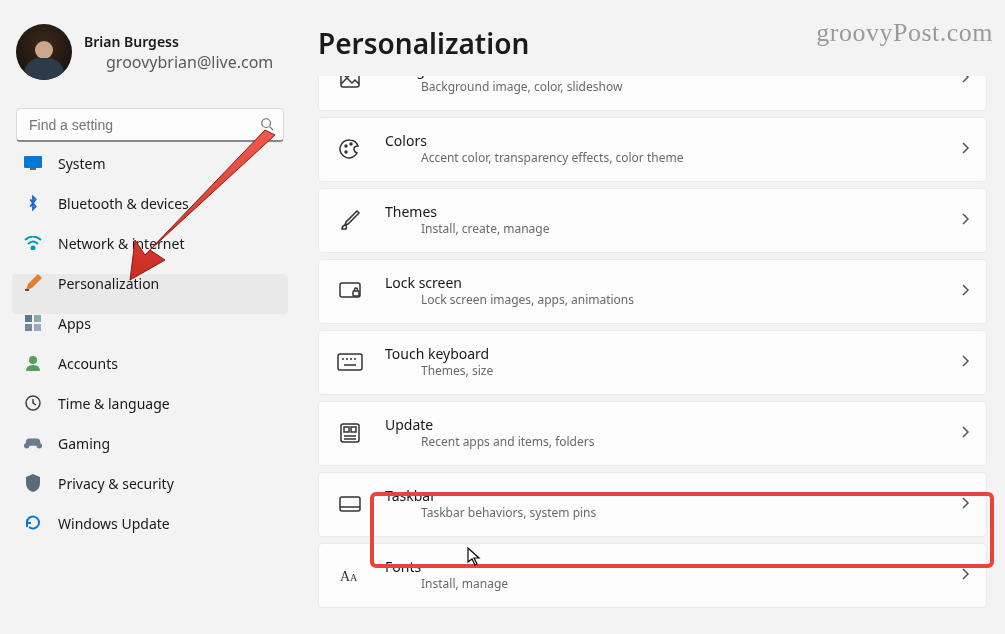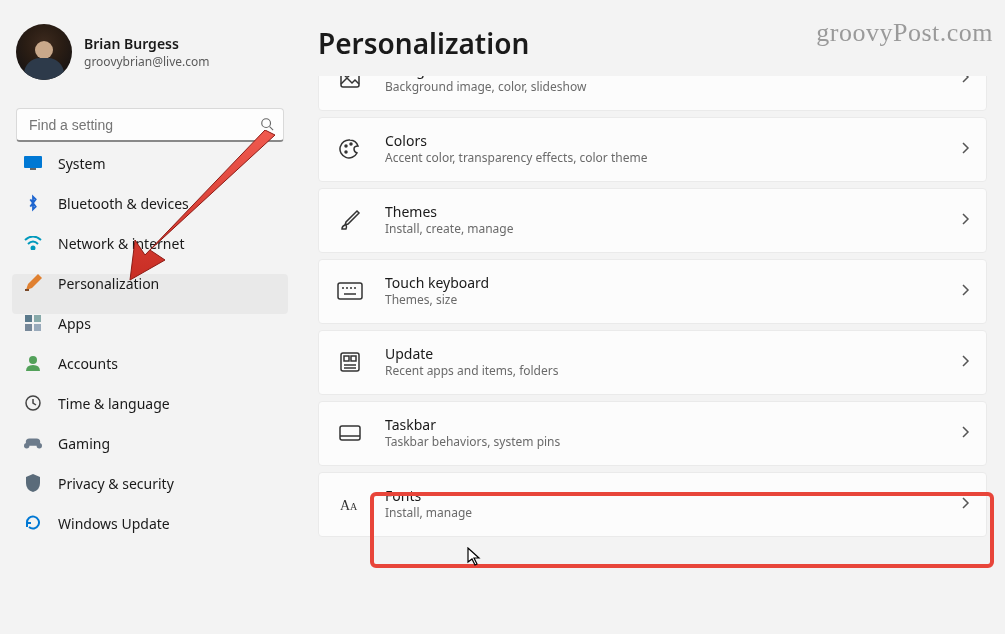--- a/index.html
+++ b/index.html
@@ -27,21 +27,21 @@
       width: 18px; height: 18px; border-radius: 50%;
       background: #c9a88a;
     }
     .avatar::after {
       content: ""; position: absolute; bottom: 0; left: 50%; transform: translateX(-50%);
       width: 40px; height: 22px; border-radius: 16px 16px 0 0;
       background: #2d3a4a;
     }
     .user-info { display: flex; flex-direction: column; }
     .user-name { font-weight: 600; font-size: 14px; }
-    .user-email { font-size: 12px; color: #5a5a5a; }
+    .user-email { font-size: 16px; color: #5a5a5a; margin-left: 22px; }
     .search-wrap { position: relative; margin: 12px 4px 12px 4px; }
     .search {
       width: 100%; height: 34px; border: 1px solid #d9d9d9; border-bottom: 2px solid #888;
       border-radius: 4px; padding: 0 36px 0 12px; font-size: 14px;
       background: #fdfdfd; color: #666; outline: none;
     }
     .search-icon-wrap { position: absolute; right: 10px; top: 50%; transform: translateY(-50%); }
     .nav { display: flex; flex-direction: column; gap: 0; }
     .nav-item {
       display: flex; gap: 16px; padding: 0 12px;
@@ -54,21 +54,21 @@
     .page-title { font-size: 28px; font-weight: 600; padding-left: 18px; margin-bottom: 14px; }
     .cards-scroll { padding: 0 0 0 18px; height: calc(100% - 60px); overflow-y: hidden; }
     .card {
       background: #fcfcfc; border: 1px solid #eaeaea; border-radius: 4px;
       display: flex; align-items: center; padding: 14px 16px; margin-bottom: 6px;
       cursor: pointer; min-height: 62px;
     }
     .card-icon { width: 30px; height: 30px; margin-right: 20px; display: flex; align-items: center; justify-content: center; color: #333; }
     .card-body { flex: 1; }
     .card-title { font-size: 14px; color: #1a1a1a; line-height: 1.3; }
-    .card-desc { font-size: 12px; color: #6a6a6a; line-height: 1.4; }
+    .card-desc { font-size: 12px; color: #6a6a6a; line-height: 1.4; margin-left: 36px; }
     .chev { color: #666; }
     .card.truncated-top { margin-top: -30px; }
     .highlight-box {
       position: absolute; border: 4px solid #e8453a; border-radius: 6px;
       pointer-events: none;
     }
     .arrow-svg { position: absolute; pointer-events: none; }
     .watermark {
       position: absolute; top: 18px; right: 12px; font-family: Georgia, serif;
       font-size: 26px; color: rgba(80,80,80,0.55); letter-spacing: .5px;
@@ -240,20 +240,36 @@
           <div class="card-body">
             <div class="card-title">Themes</div>
             <div class="card-desc">Install, create, manage</div>
           </div>
           <span class="chev"><svg width="10" height="14" viewBox="0 0 10 14" fill="none" stroke="#555" stroke-width="1.5">
               <path d="M3 2 L8 7 L3 12"></path>
             </svg></span>
         </div>
         <div class="card">
           <span class="card-icon">
+            <svg width="24" height="20" viewBox="0 0 24 20" fill="none" stroke="#333" stroke-width="1.5">
+              <rect x="2" y="2" width="20" height="14" rx="2"></rect>
+              <rect x="15" y="10" width="6" height="5" rx="1" fill="#fcfcfc"></rect>
+              <path d="M16.5 10 L16.5 8.5 A1.5 1.5 0 0 1 19.5 8.5 L19.5 10"></path>
+            </svg>
+          </span>
+          <div class="card-body">
+            <div class="card-title">Lock screen</div>
+            <div class="card-desc">Lock screen images, apps, animations</div>
+          </div>
+          <span class="chev"><svg width="10" height="14" viewBox="0 0 10 14" fill="none" stroke="#555" stroke-width="1.5">
+              <path d="M3 2 L8 7 L3 12"></path>
+            </svg></span>
+        </div>
+        <div class="card">
+          <span class="card-icon">
             <svg width="26" height="18" viewBox="0 0 26 18" fill="none" stroke="#333" stroke-width="1.5">
               <rect x="1" y="1" width="24" height="16" rx="2"></rect>
               <line x1="5" y1="6" x2="7" y2="6"></line>
               <line x1="9" y1="6" x2="11" y2="6"></line>
               <line x1="13" y1="6" x2="15" y2="6"></line>
               <line x1="17" y1="6" x2="19" y2="6"></line>
               <line x1="7" y1="12" x2="19" y2="12"></line>
             </svg>
           </span>
           <div class="card-body">

